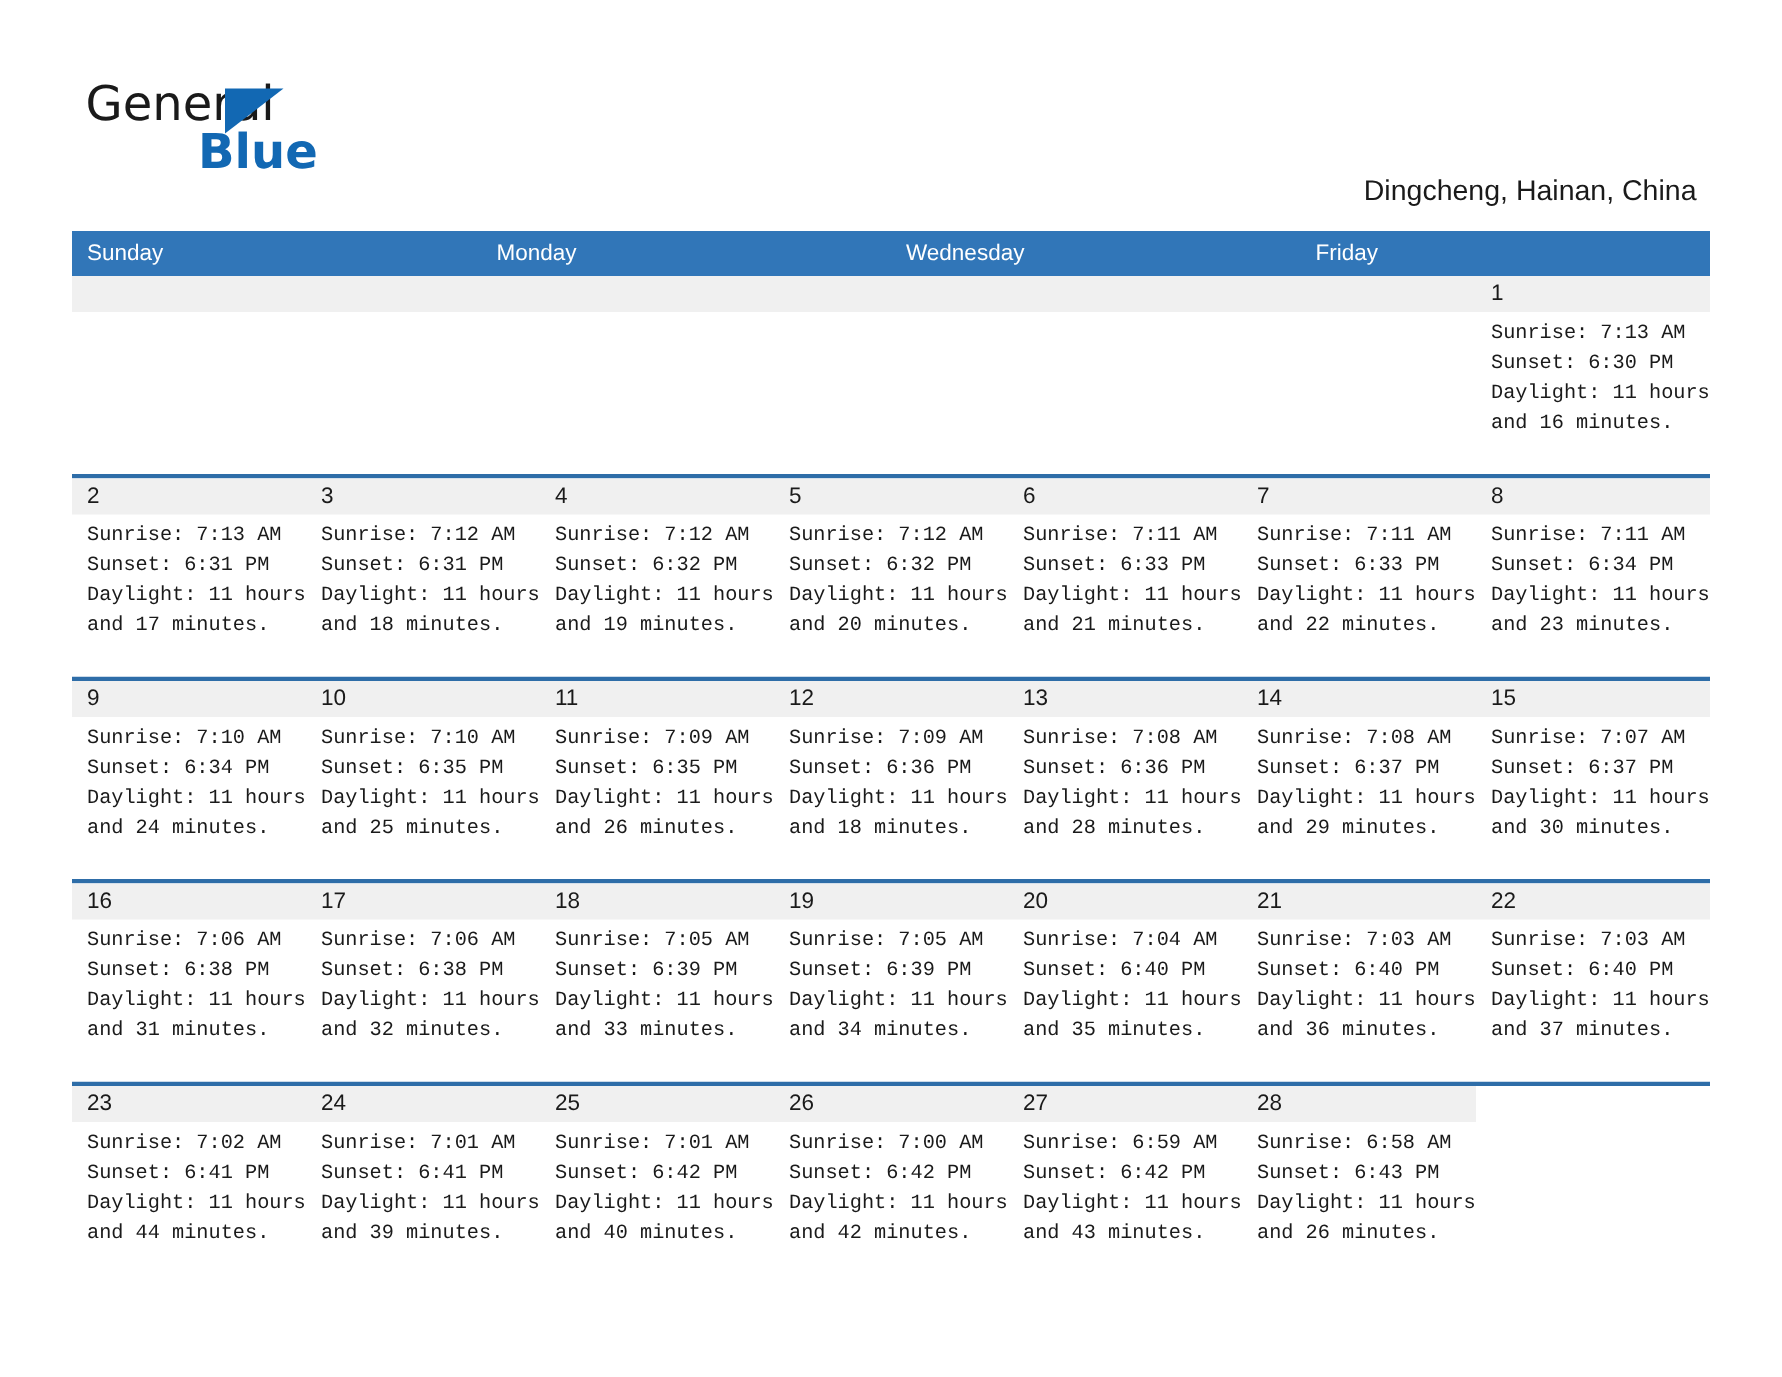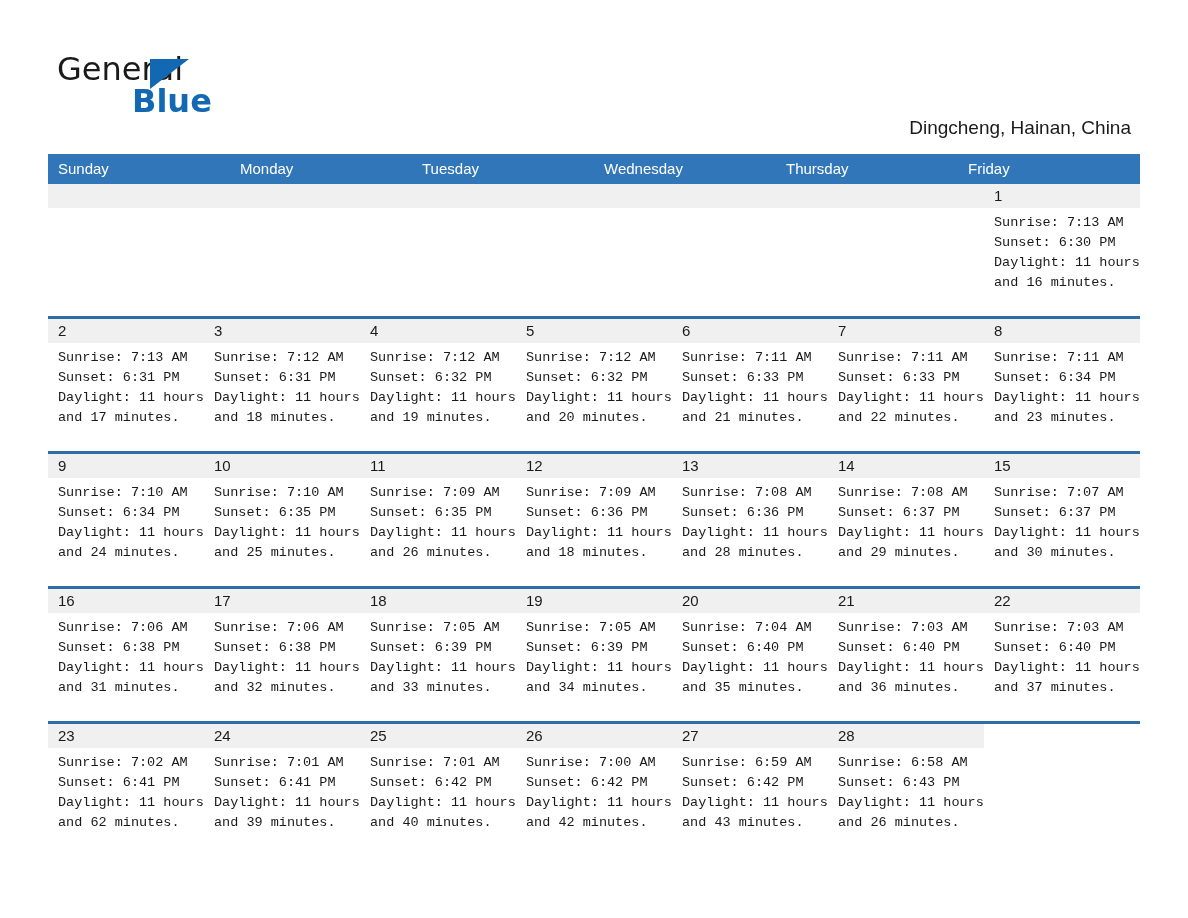--- a/index.html
+++ b/index.html
@@ -166,23 +166,21 @@
       <span class="logo-tri"></span>
       <span class="logo-blue">Blue</span>
     </div>
     <div class="subtitle">Dingcheng, Hainan, China</div>
   </div>
 
   <div class="calendar">
     <div class="weekday-row" id="weekday-row">
         <div class="weekday">Sunday</div>
         <div class="weekday">Monday</div>
-        <div class="weekday">Tuesday</div>
         <div class="weekday">Wednesday</div>
-        <div class="weekday">Thursday</div>
         <div class="weekday">Friday</div>
       </div>
     <div id="weeks-container">
         <div class="week-row first h1">
           <div class="day-cell empty">
             <div class="day-band"><span class="day-num"></span></div>
             <div class="day-body"></div>
           </div>
           <div class="day-cell empty">
             <div class="day-band"><span class="day-num"></span></div>
@@ -409,21 +407,21 @@
             </div>
           </div>
         </div>
         <div class="week-row h2">
           <div class="day-cell">
             <div class="day-band"><span class="day-num">23</span></div>
             <div class="day-body">
               <div class="day-line">Sunrise: 7:02 AM</div>
               <div class="day-line">Sunset: 6:41 PM</div>
               <div class="day-line">Daylight: 11 hours</div>
-              <div class="day-line">and 62 minutes.</div>
+              <div class="day-line">and 44 minutes.</div>
             </div>
           </div>
           <div class="day-cell">
             <div class="day-band"><span class="day-num">24</span></div>
             <div class="day-body">
               <div class="day-line">Sunrise: 7:01 AM</div>
               <div class="day-line">Sunset: 6:41 PM</div>
               <div class="day-line">Daylight: 11 hours</div>
               <div class="day-line">and 39 minutes.</div>
             </div>

